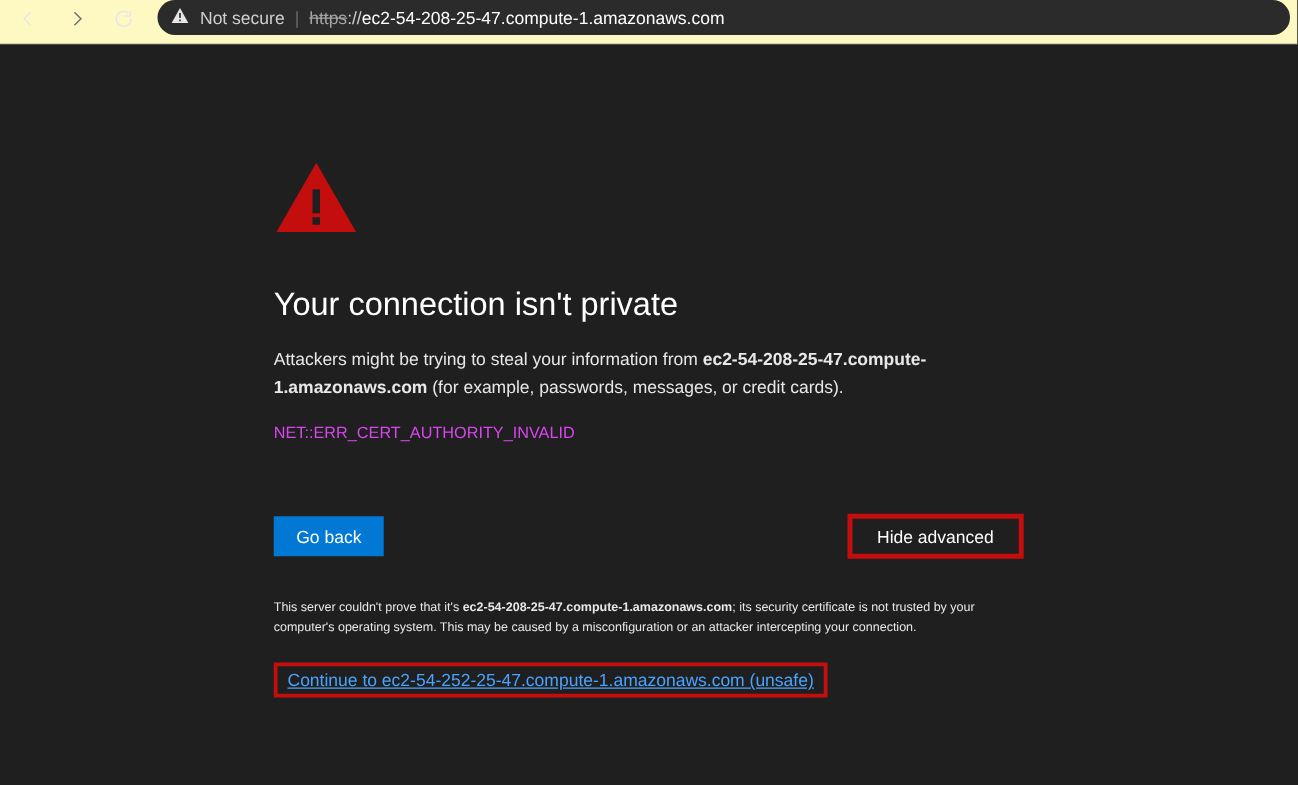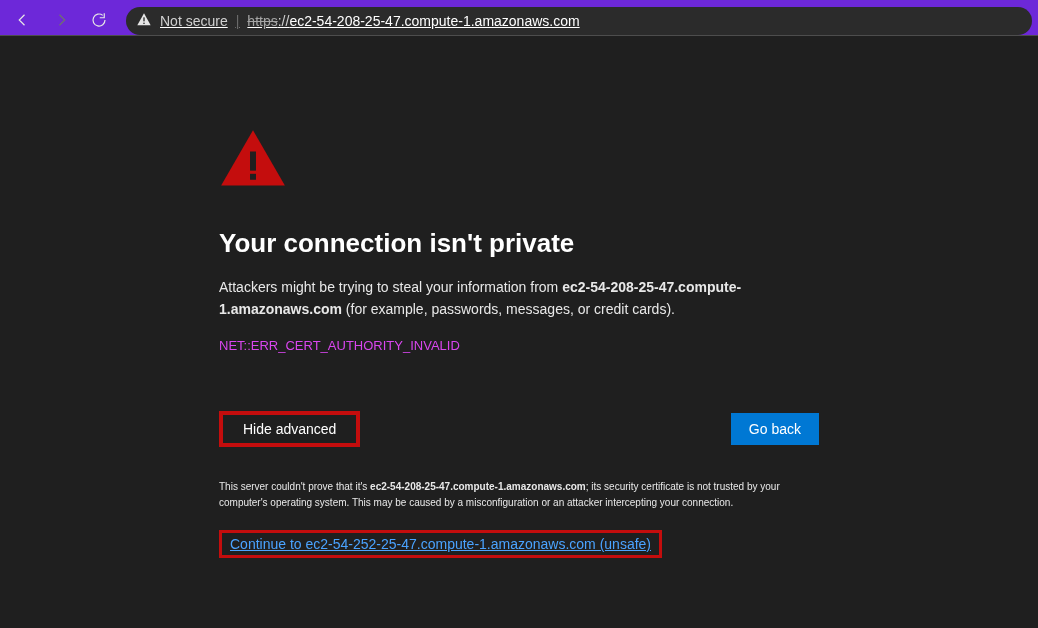--- a/index.html
+++ b/index.html
@@ -12,27 +12,26 @@
       font-family: "Segoe UI", Tahoma, sans-serif;
       color: #ffffff;
       width: 1038px;
       height: 628px;
       overflow: hidden;
     }
 
     
     .toolbar {
       display: flex;
-      align-items: flex-end;
+      align-items: flex-start;
       height: 36px;
-      background: #6d28d9;
+      background: #fef9c3;
       border-bottom: 1px solid #4d4d4d;
       padding: 0 6px;
       gap: 4px;
-      text-decoration: underline;
     }
     .nav-btn {
       width: 34px;
       height: 30px;
       display: flex;
       align-items: center;
       justify-content: center;
       color: #e6e6e6;
       border-radius: 2px;
     }
@@ -63,21 +62,21 @@
       display: flex;
       justify-content: center;
     }
     .interstitial {
       width: 600px;
     }
     .warn-icon svg { width: 68px; height: 68px; display: block; }
 
     h1 {
       font-size: 26px;
-      font-weight: 700;
+      font-weight: 400;
       margin: 34px 0 18px 0;
       color: #ffffff;
     }
 
     .para {
       font-size: 14px;
       line-height: 1.55;
       color: #e8e8e8;
     }
     .para b { font-weight: 700; }
@@ -185,22 +184,22 @@
 
     <h1>Your connection isn't private</h1>
 
     <p class="para">
       <span>Attackers might be trying to steal your information from </span><b>ec2-54-208-25-47.compute-1.amazonaws.com</b><span> (for example, passwords, messages, or credit cards).</span>
     </p>
 
     <div class="err-code">NET::ERR_CERT_AUTHORITY_INVALID</div>
 
     <div class="button-row">
+      <button class="btn btn-primary">Go back</button>
       <button class="btn btn-secondary">Hide advanced</button>
-      <button class="btn btn-primary">Go back</button>
     </div>
 
     <p class="adv-text">
       <span>This server couldn't prove that it's </span><b>ec2-54-208-25-47.compute-1.amazonaws.com</b><span>; its security certificate is not trusted by your computer's operating system. This may be caused by a misconfiguration or an attacker intercepting your connection.</span>
     </p>
 
     <div class="proceed-row">
       <a class="proceed-link">Continue to ec2-54-252-25-47.compute-1.amazonaws.com (unsafe)</a>
     </div>
 

